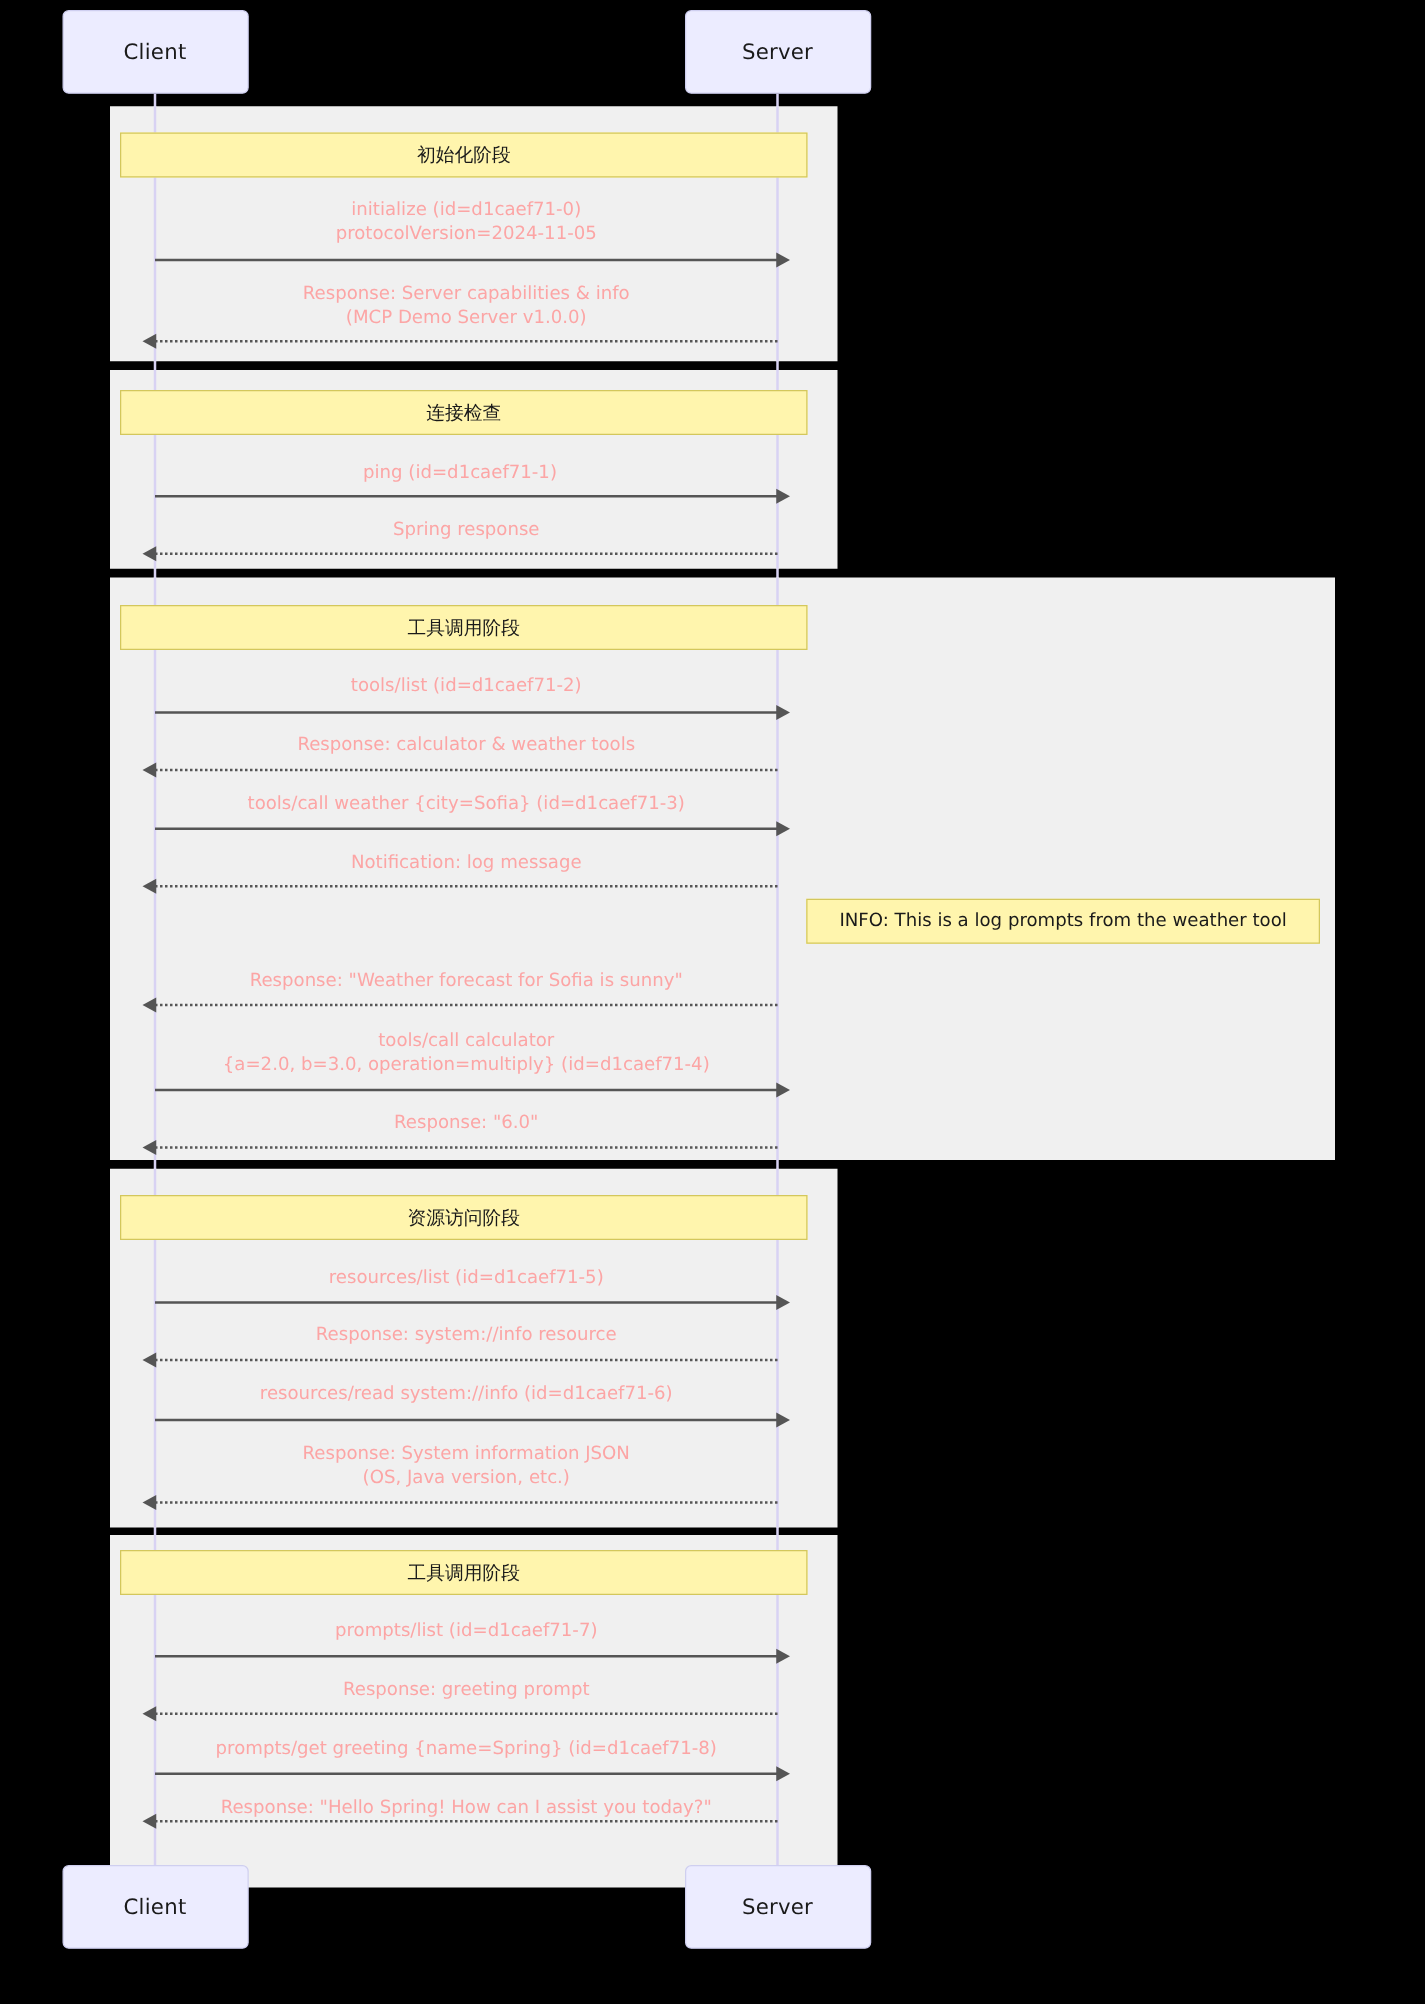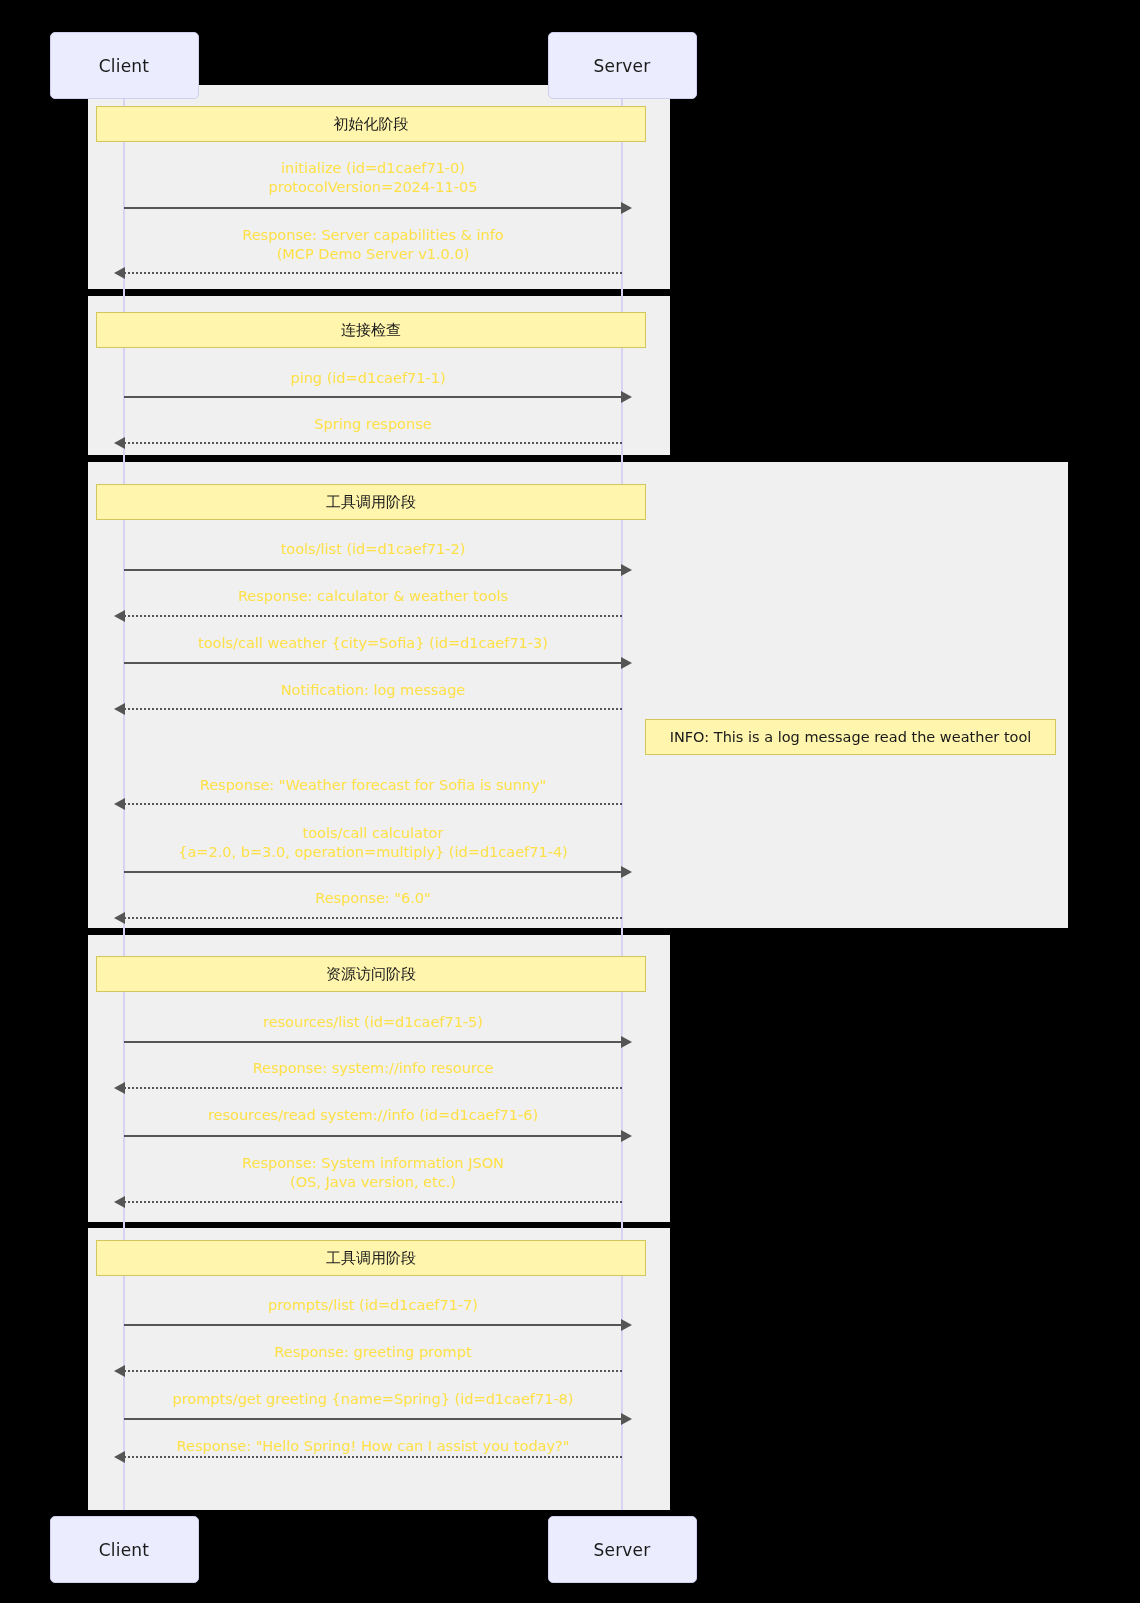--- a/index.html
+++ b/index.html
@@ -27,21 +27,20 @@
     background: #ececff;
     border: 1px solid #cfcff0;
     border-radius: 5px;
     box-sizing: border-box;
     display: flex;
     align-items: center;
     justify-content: center;
     font-size: 17px;
     color: #1a1a1a;
     letter-spacing: .2px;
-    margin-top: 24px;
   }
 
   
   .lifeline {
     position: absolute;
     width: 2px;
     background: #d8d2f3;
   }
 
   
@@ -76,21 +75,21 @@
     font-size: 14.5px;
     color: #1a1a1a;
     padding: 0 12px;
   }
 
   
   .msg-text {
     position: absolute;
     text-align: center;
     font-size: 14.5px;
-    color: #fde047;
+    color: #fca5a5;
     line-height: 19px;
     white-space: pre-line;
   }
 
   
   .arrow-line {
     position: absolute;
     height: 0;
     border-top: 2px solid #555555;
   }
@@ -160,21 +159,21 @@
     <div class="arrow-line dotted" style="left: 124px; top: 803px; width: 498px;"></div>
     <div class="arrow-head left" style="top: 798px; left: 114px;"></div>
     <div class="msg-text" style="left: 124px; top: 776px; width: 498px;">Response: "Weather forecast for Sofia is sunny"</div>
     <div class="arrow-line" style="left: 124px; top: 871px; width: 498px;"></div>
     <div class="arrow-head right" style="top: 866px; left: 621px;"></div>
     <div class="msg-text" style="left: 124px; top: 824px; width: 498px;">tools/call calculator
 {a=2.0, b=3.0, operation=multiply} (id=d1caef71-4)</div>
     <div class="arrow-line dotted" style="left: 124px; top: 917px; width: 498px;"></div>
     <div class="arrow-head left" style="top: 912px; left: 114px;"></div>
     <div class="msg-text" style="left: 124px; top: 889px; width: 498px;">Response: "6.0"</div>
-    <div class="note-box" style="left: 645px; top: 719px; width: 411px; height: 36px;">INFO: This is a log message read the weather tool</div>
+    <div class="note-box" style="left: 645px; top: 719px; width: 411px; height: 36px;">INFO: This is a log prompts from the weather tool</div>
     <div class="section" style="left: 88px; top: 935px; width: 582px; height: 287px;"></div>
     <div class="lifeline" style="left: 123px; top: 935px; height: 287px;"></div>
     <div class="lifeline" style="left: 621px; top: 935px; height: 287px;"></div>
     <div class="phase-label" style="left: 96px; top: 956px; width: 550px; height: 36px;">资源访问阶段</div>
     <div class="arrow-line" style="left: 124px; top: 1041px; width: 498px;"></div>
     <div class="arrow-head right" style="top: 1036px; left: 621px;"></div>
     <div class="msg-text" style="left: 124px; top: 1013px; width: 498px;">resources/list (id=d1caef71-5)</div>
     <div class="arrow-line dotted" style="left: 124px; top: 1087px; width: 498px;"></div>
     <div class="arrow-head left" style="top: 1082px; left: 114px;"></div>
     <div class="msg-text" style="left: 124px; top: 1059px; width: 498px;">Response: system://info resource</div>

